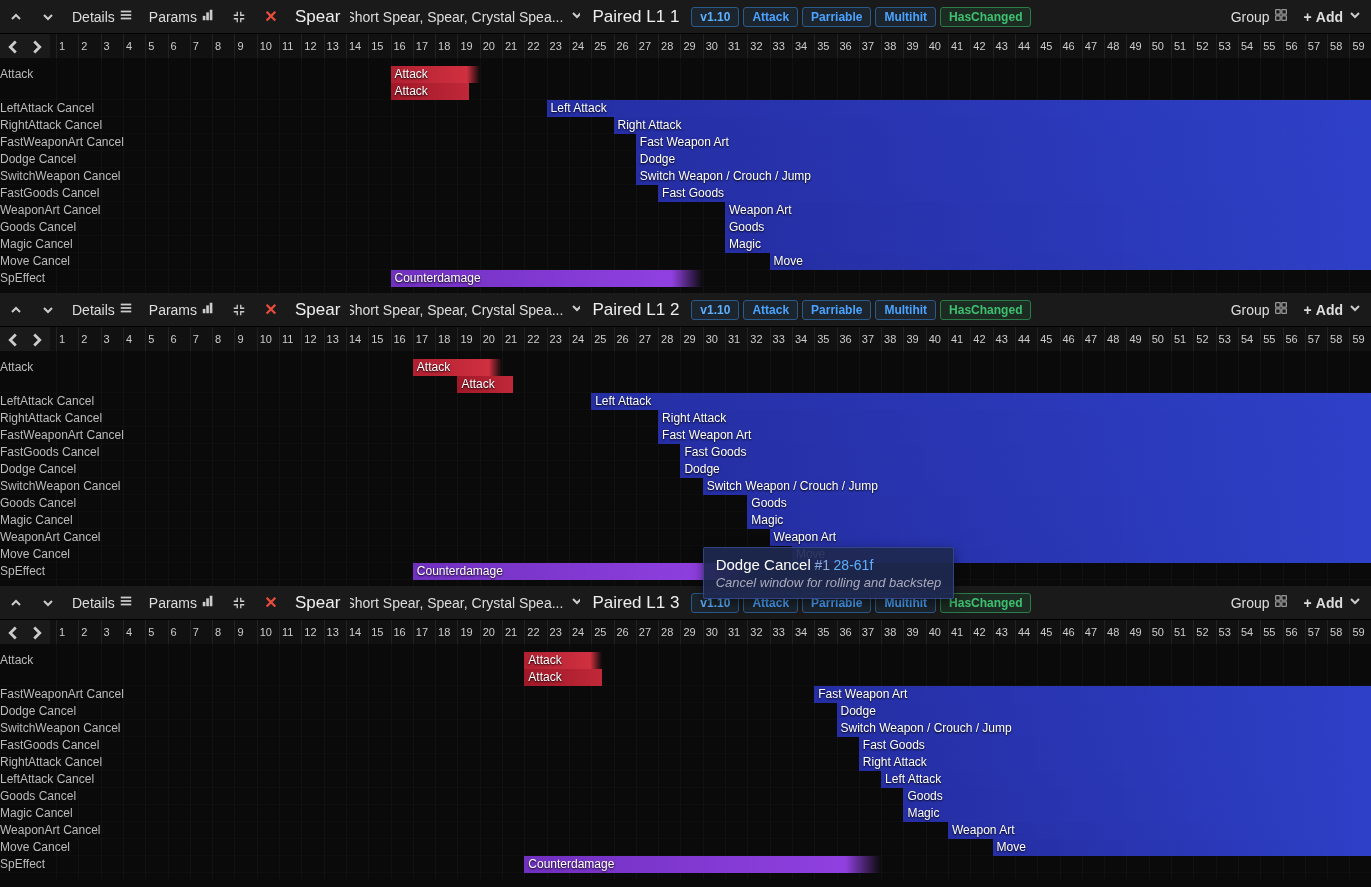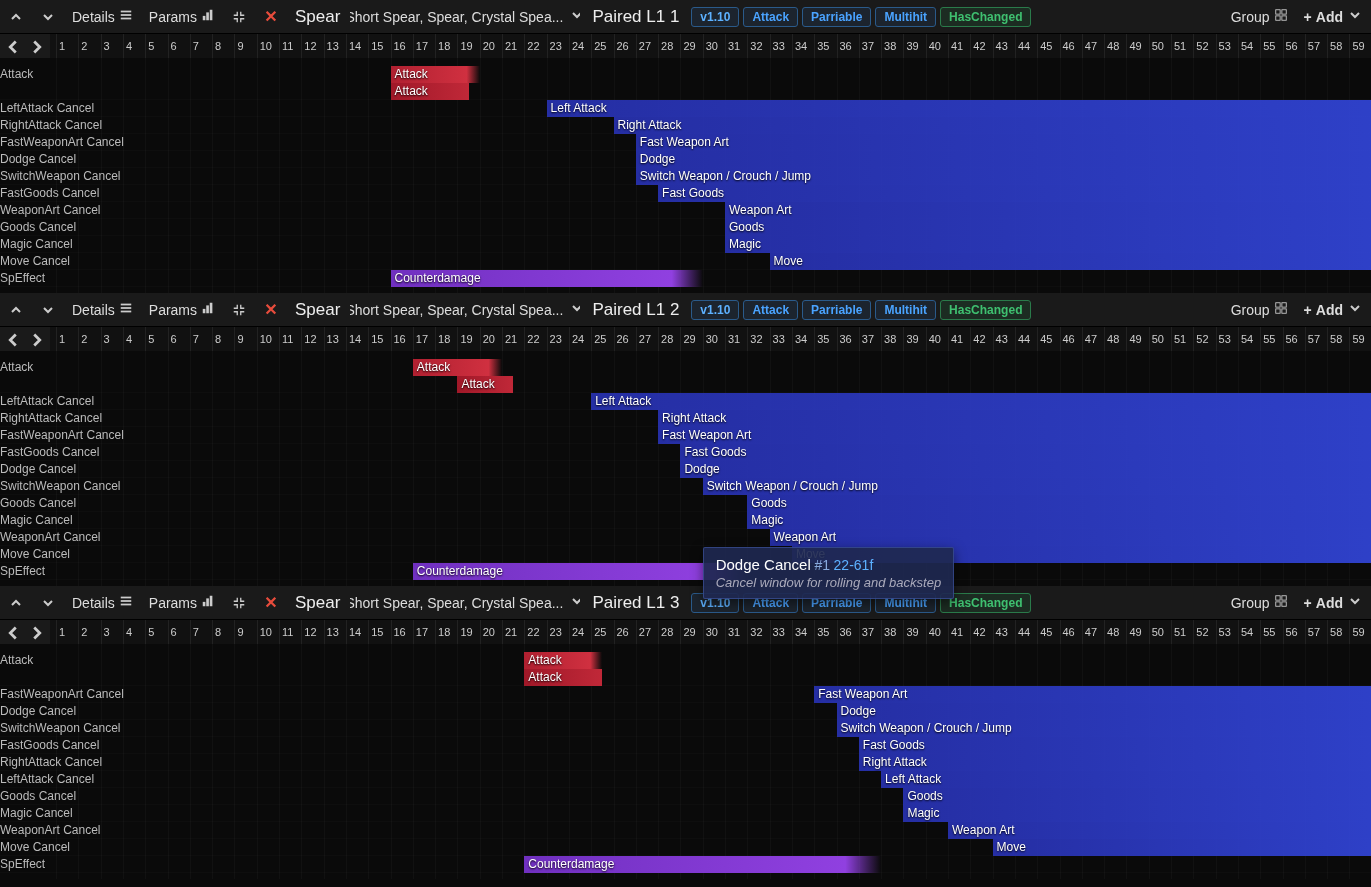--- a/index.html
+++ b/index.html
@@ -663,21 +663,21 @@
       <span class="track-label">Move Cancel</span>
       <div class="bar bar-cancel" style="left:791.9px;width:579.8000000000001px;top:0px"><span>Move</span></div>
     </div>
         <div class="track" style="top:212px;height:17px;position:absolute;left:0;right:0">
       <span class="track-label">SpEffect</span>
       <div class="bar bar-counter" style="left:412.8px;width:334.5px;top:0px"><span>Counterdamage</span></div>
     </div>
         <div class="tooltip" style="left:702.7px;top:196px">
       <div><span class="tt-title">Dodge Cancel</span>
       <span class="tt-id">#1</span>
-      <span class="tt-range">22-61f</span></div>
+      <span class="tt-range">28-61f</span></div>
       <div class="tt-desc">Cancel window for rolling and backstep</div>
     </div>
       </div>
     </div>
     <div class="panel">
   <div class="toolbar">
     <button class="tb-btn chev">
           <svg viewBox="0 0 16 16">
             <path d="M4 10l4-4 4 4" stroke="#ccc" stroke-width="2" fill="none"></path>
           </svg>

